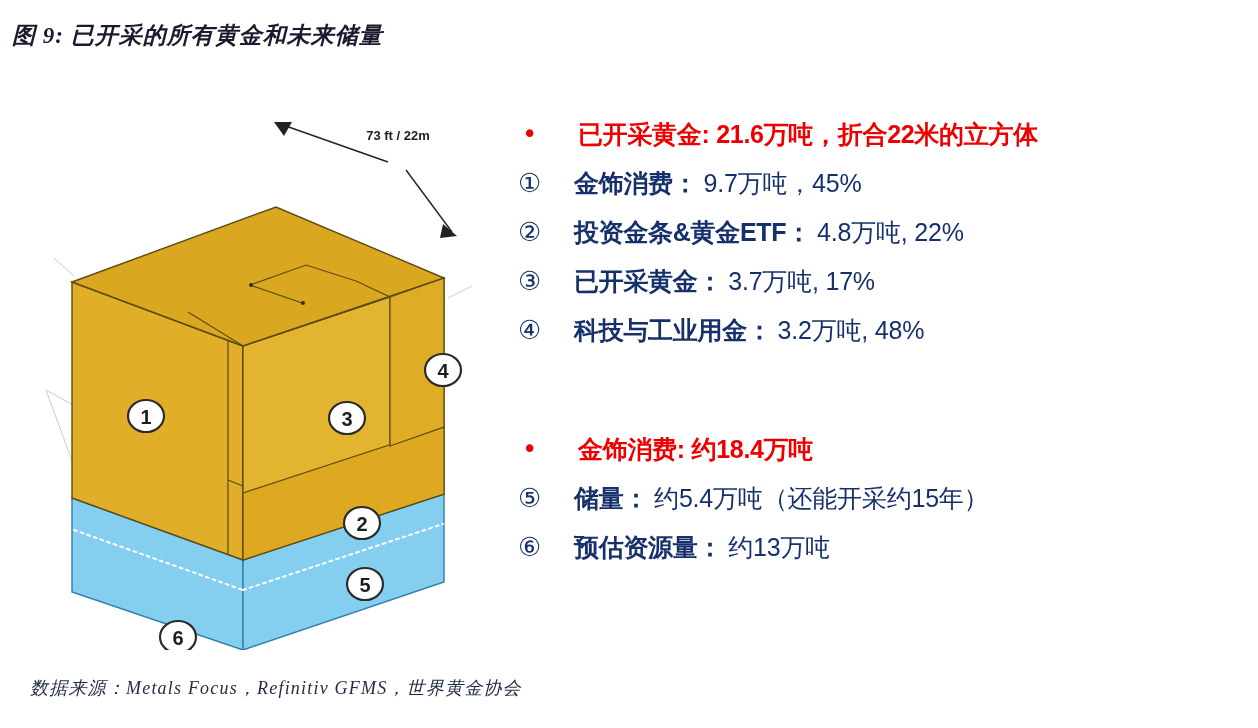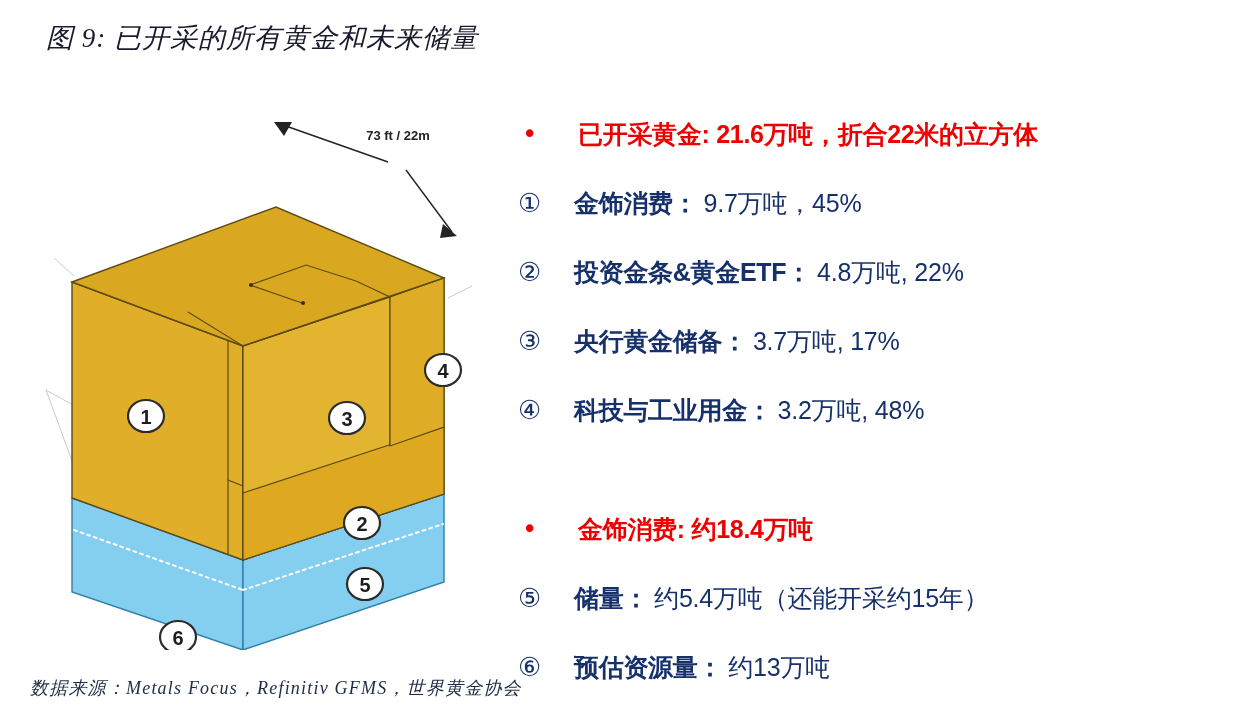--- a/index.html
+++ b/index.html
@@ -11,26 +11,26 @@
     width: 1258px;
     height: 728px;
     position: relative;
     font-family: "Liberation Sans", sans-serif;
     overflow: hidden;
   }
 
   
   #figure-title {
     position: absolute;
-    left: 46px;
+    left: 12px;
     top: 20px;
     font-family: "Liberation Serif", serif;
     font-style: italic;
-    font-weight: 400;
-    font-size: 27px;
+    font-weight: 700;
+    font-size: 23px;
     color: #1a1a2e;
     letter-spacing: 1px;
     white-space: nowrap;
   }
 
   
   #figure-source {
     position: absolute;
     left: 30px;
     top: 676px;
@@ -120,21 +120,20 @@
     letter-spacing: -0.3px;
     white-space: nowrap;
   }
   .item-value {
     color: #16306b;
     font-weight: 400;
     font-size: 25px;
     letter-spacing: -0.2px;
     white-space: nowrap;
     margin-left: 6px;
-    margin-top: 20px;
   }
   .row-sp-2 { margin-top: 16px; }
   .section-gap { height: 66px; }
 </style>
 </head>
 <body>
 
 <div id="figure-title">图 9:  已开采的所有黄金和未来储量</div>
 
 <div id="diagram">
@@ -228,21 +227,21 @@
   </div>
 
   <div class="row row-sp-2">
     <span class="marker">②</span>
     <span class="item-label">投资金条&amp;黄金ETF：</span>
     <span class="item-value">4.8万吨, 22%</span>
   </div>
 
   <div class="row row-sp-2">
     <span class="marker">③</span>
-    <span class="item-label">央行黄金储备：</span>
+    <span class="item-label">已开采黄金：</span>
     <span class="item-value">3.7万吨, 17%</span>
   </div>
 
   <div class="row row-sp-2">
     <span class="marker">④</span>
     <span class="item-label">科技与工业用金：</span>
     <span class="item-value">3.2万吨, 48%</span>
   </div>
 
   <div class="section-gap"></div>

